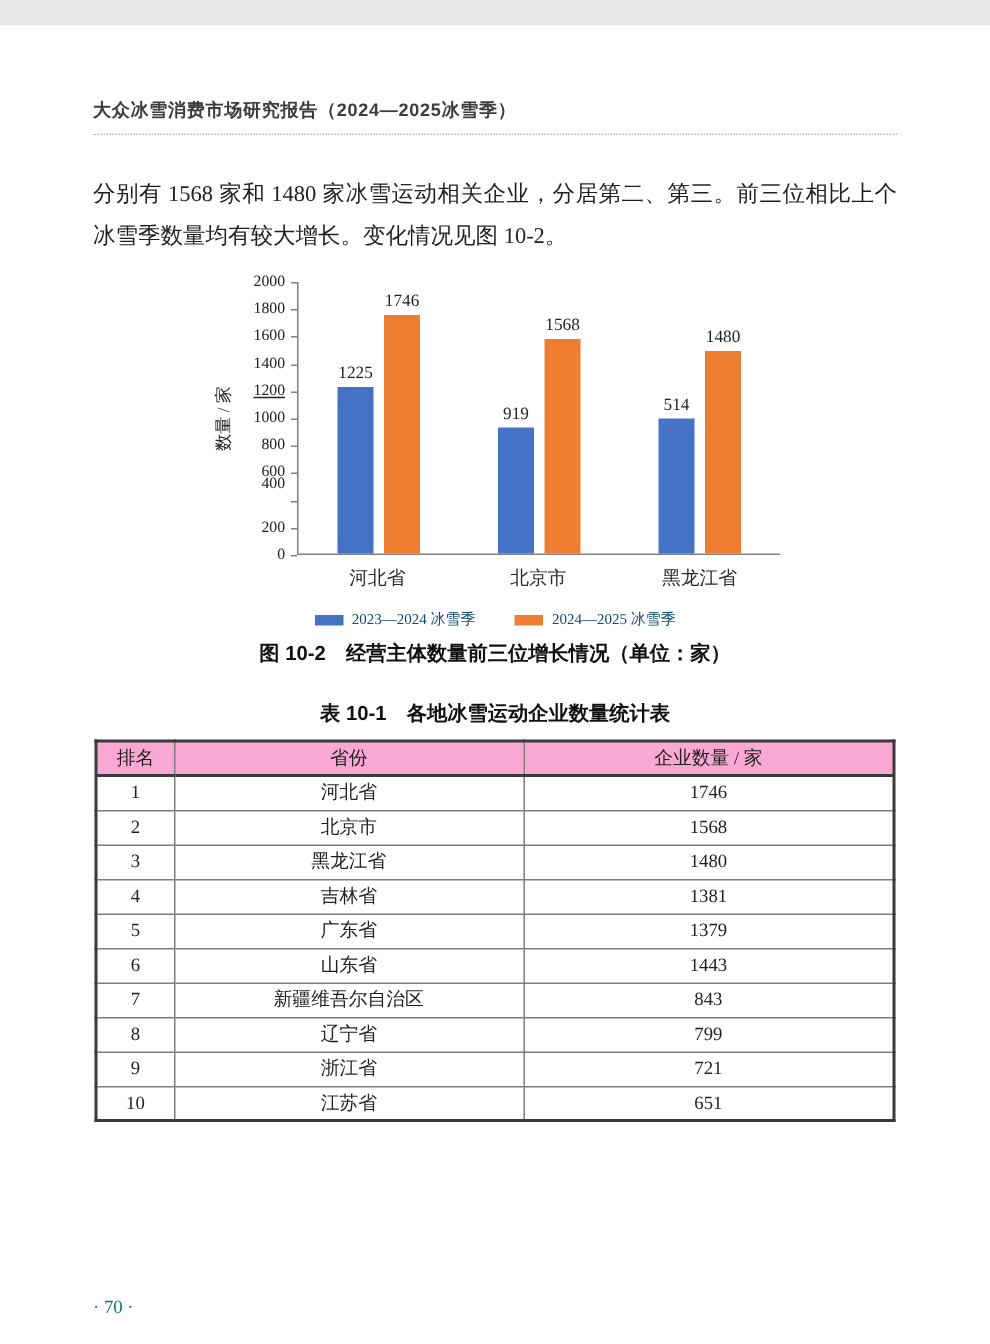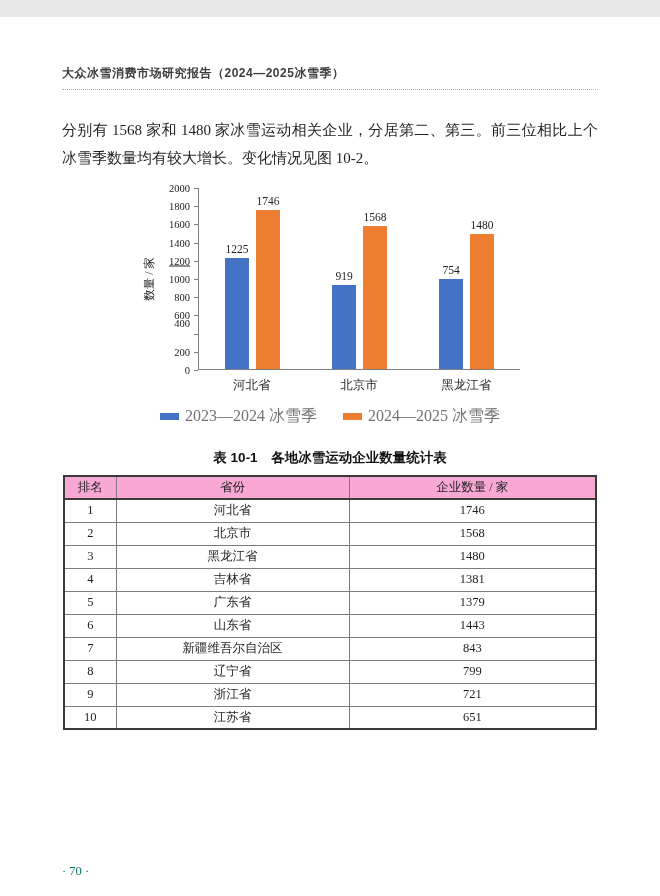--- a/index.html
+++ b/index.html
@@ -81,21 +81,21 @@
   .x-labels div {
     flex:1; text-align:center;
     font-size:12.5px; color:#2a2a2a; padding-top:7px;
   }
   .legend {
     display:flex; justify-content:center; align-items:center;
     gap:26px; margin-top:12px;
   }
   .legend-item { display:flex; align-items:center; gap:6px; }
   .legend-swatch { width:19px; height:7px; }
-  .legend-text { font-size:16px; color:#737373;font-family:Liberation Serif, serif; }
+  .legend-text { font-size:10px; color:#0c4a6e;font-family:Liberation Serif, serif; }
   .fig-caption {
     margin-top:7px; text-align:center;
     font-family:"Liberation Sans","DejaVu Sans",sans-serif;
     font-weight:700; font-size:13.5px; color:#111;
   }
 
   
   .table-title {
     margin-top:22px; text-align:center;
     font-family:"Liberation Sans","DejaVu Sans",sans-serif;
@@ -180,21 +180,21 @@
                 <div class="bar-value">919</div>
                 <div class="bar" style="height: 83.629px; background: rgb(68, 114, 196);"></div>
               </div>
               <div class="bar-wrap">
                 <div class="bar-value">1568</div>
                 <div class="bar" style="height: 142.688px; background: rgb(237, 125, 49);"></div>
               </div>
             </div>
             <div class="bar-group">
               <div class="bar-wrap">
-                <div class="bar-value">754</div>
+                <div class="bar-value">514</div>
                 <div class="bar" style="height: 89.908px; background: rgb(68, 114, 196);"></div>
               </div>
               <div class="bar-wrap">
                 <div class="bar-value">1480</div>
                 <div class="bar" style="height: 134.68px; background: rgb(237, 125, 49);"></div>
               </div>
             </div>
           </div>
       </div>
       <div class="x-labels">
@@ -205,20 +205,21 @@
       <div class="legend">
           <div class="legend-item">
             <span class="legend-swatch" style="background: rgb(68, 114, 196);"></span>
             <span class="legend-text">2023—2024 冰雪季</span>
           </div>
           <div class="legend-item">
             <span class="legend-swatch" style="background: rgb(237, 125, 49);"></span>
             <span class="legend-text">2024—2025 冰雪季</span>
           </div>
         </div>
+      <div class="fig-caption">图 10-2　经营主体数量前三位增长情况（单位：家）</div>
     </div>
 
 
     <div class="table-title">表 10-1　各地冰雪运动企业数量统计表</div>
 
     <table class="data-table">
       <colgroup>
         <col style="width:52px">
         <col style="width:233px">
         <col>

